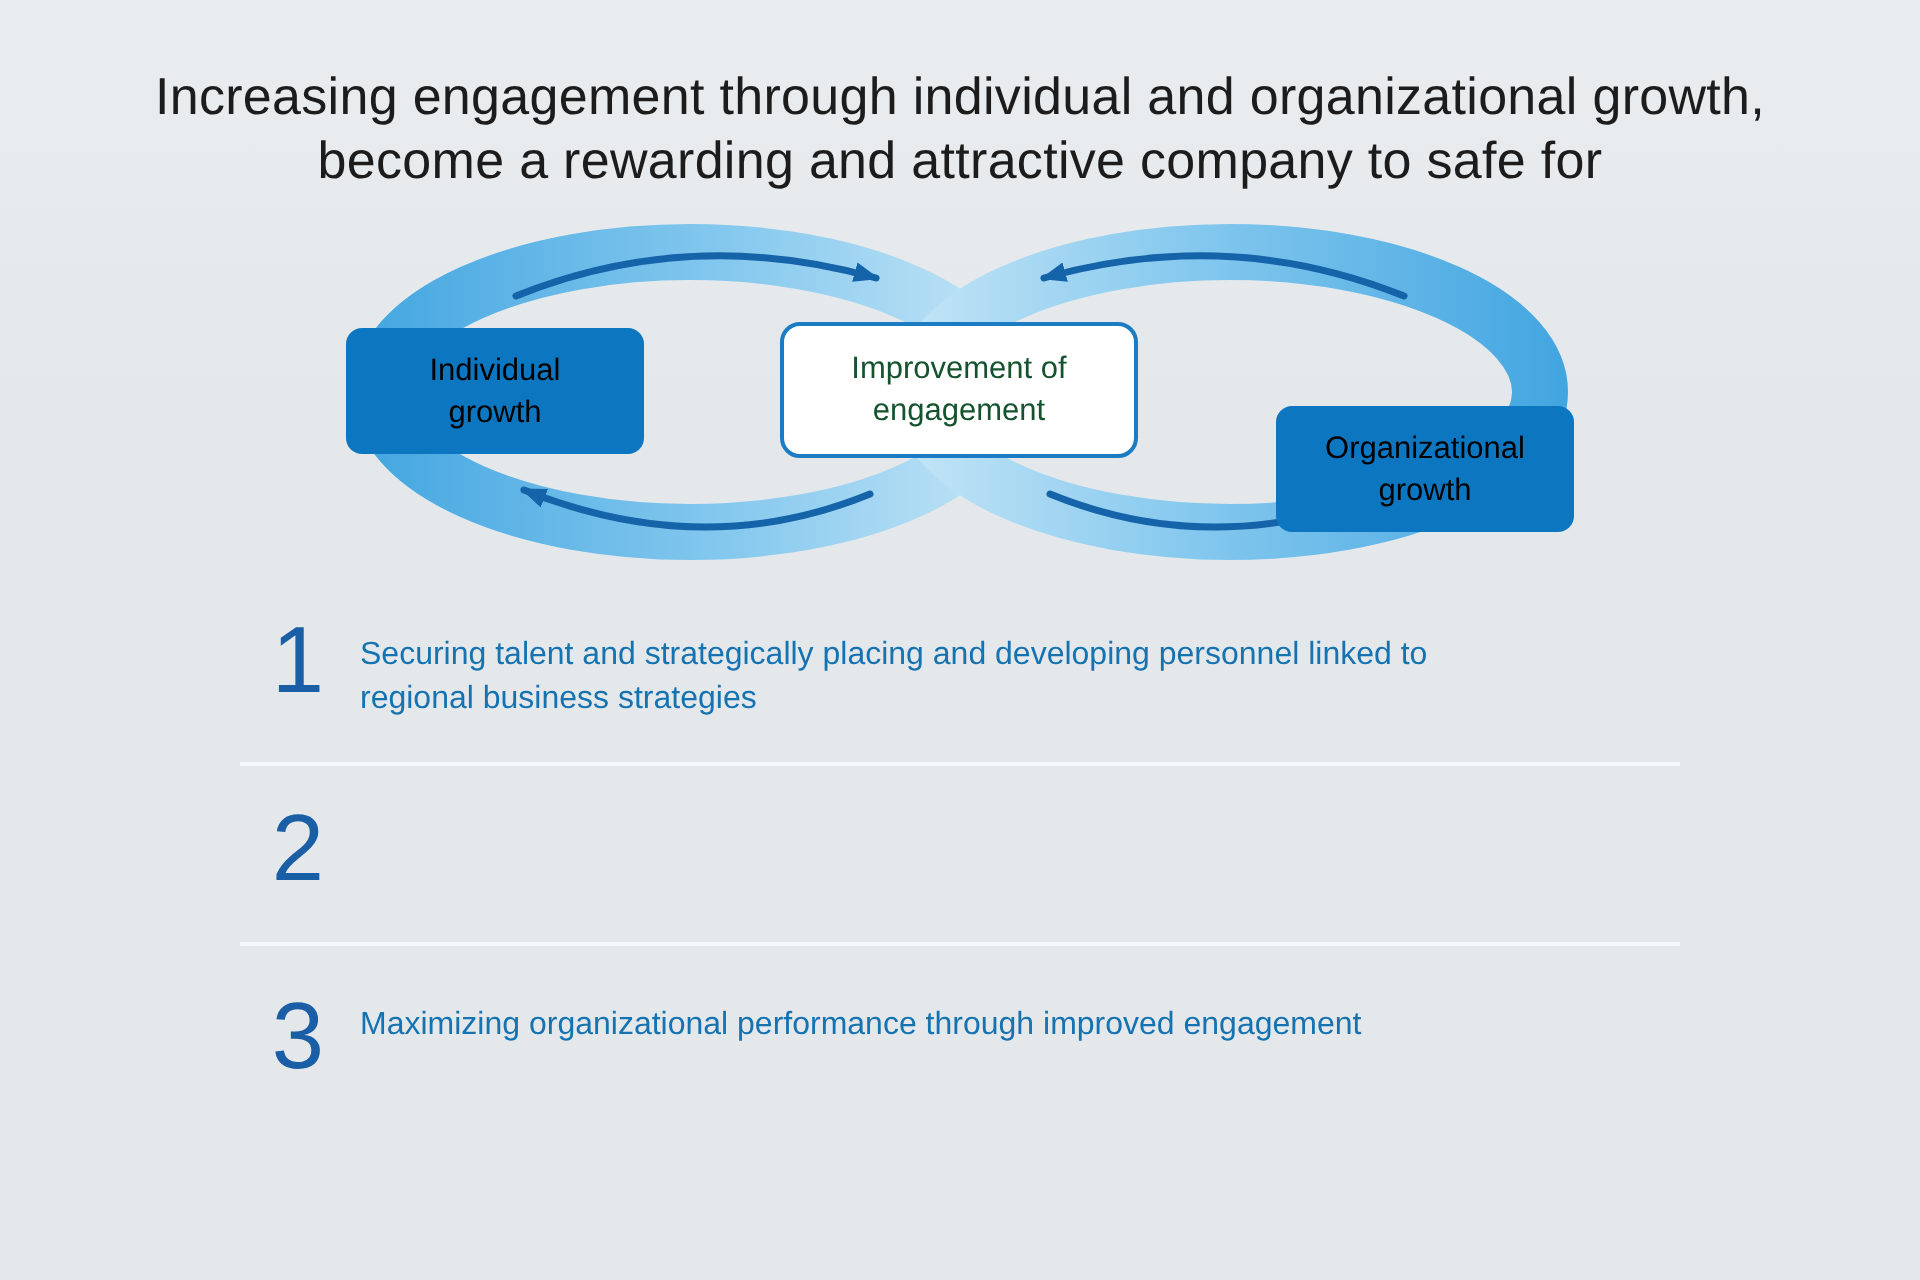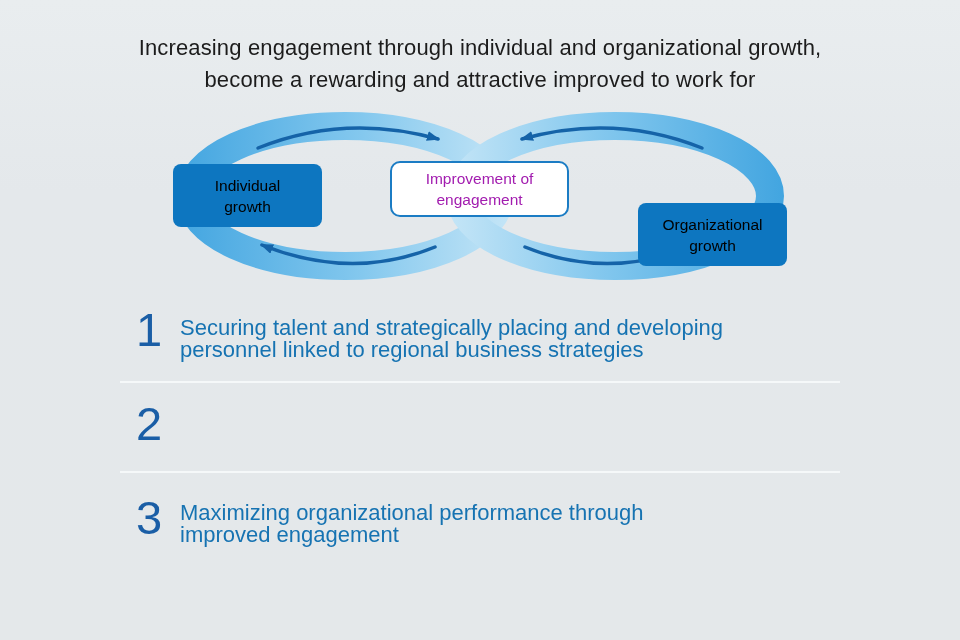--- a/index.html
+++ b/index.html
@@ -3,58 +3,58 @@
 <meta charset="utf-8">
 <style>
   html,body { margin:0; padding:0; background:#cfd4d7; }
   .page {
     position:relative; width:960px; height:640px; margin:0 auto;
     background:linear-gradient(180deg,#e9edef 0%, #e4e8eb 30%, #e4e8ea 100%);
     font-family:"Liberation Sans", sans-serif; overflow:hidden;
   }
   .title {
     position:absolute; top:32px; left:0; right:0; text-align:center;
-    color:#1c1c1c; font-size:22px; line-height:32px; font-weight:500;
+    color:#1c1c1c; font-size:26px; line-height:32px; font-weight:500;
     letter-spacing:0.15px;
   }
   svg.loop-art { position:absolute; left:0; top:0; pointer-events:none; }
   .box {
     position:absolute; display:flex; align-items:center; justify-content:center;
     text-align:center; font-size:15.5px; line-height:21px; border-radius:8px;
   }
   .box-solid { background:#0d76c0; color:#000000; }
   .box-solid .lbl { display:block; width:112px; }
   #box-left  { left:173px; top:164px; width:149px; height:63px; }
   #box-right { left:638px; top:164px; width:149px; height:63px;margin-top:39px; }
   #box-center {
-    left:390px; top:161px; width:179px; height:56px;
+    left:390px; top:161px; width:179px; height:68px;
     background:#ffffff; border:2.5px solid #1b7cc4; border-radius:10px;
-    color:#a21caf; font-weight:500; box-sizing:border-box;
+    color:#14532d; font-weight:500; box-sizing:border-box;
   }
   #box-center .lbl { display:block; width:142px; }
   .item-number {
     position:absolute; left:130px; width:38px; text-align:center;
     color:#1a5ea6; font-size:47px; line-height:52px; font-weight:400;
   }
   .item-text {
     position:absolute; left:180px; width:545px;
-    color:#1673b2; font-size:22px; line-height:22px; font-weight:400;
+    color:#1673b2; font-size:16px; line-height:22px; font-weight:400;
   }
   .divider {
     position:absolute; left:120px; width:720px; height:2px; background:#f5f8f9;
   }
 </style>
 </head>
 <body>
 
 <div class="page">
 
   <div class="title">
     <div>Increasing engagement through individual and organizational growth,</div>
-    <div>become a rewarding and attractive improved to work for</div>
+    <div>become a rewarding and attractive company to safe for</div>
   </div>
 
   <svg class="loop-art" width="960" height="640" viewBox="0 0 960 640">
     <defs>
       <linearGradient id="gradLeft" gradientUnits="userSpaceOnUse" x1="176" y1="0" x2="514" y2="0">
         <stop offset="0" stop-color="#42a5e0"></stop>
         <stop offset="0.55" stop-color="#84c8ee"></stop>
         <stop offset="1" stop-color="#c6e6f7"></stop>
       </linearGradient>
       <linearGradient id="gradRight" gradientUnits="userSpaceOnUse" x1="446" y1="0" x2="784" y2="0">

